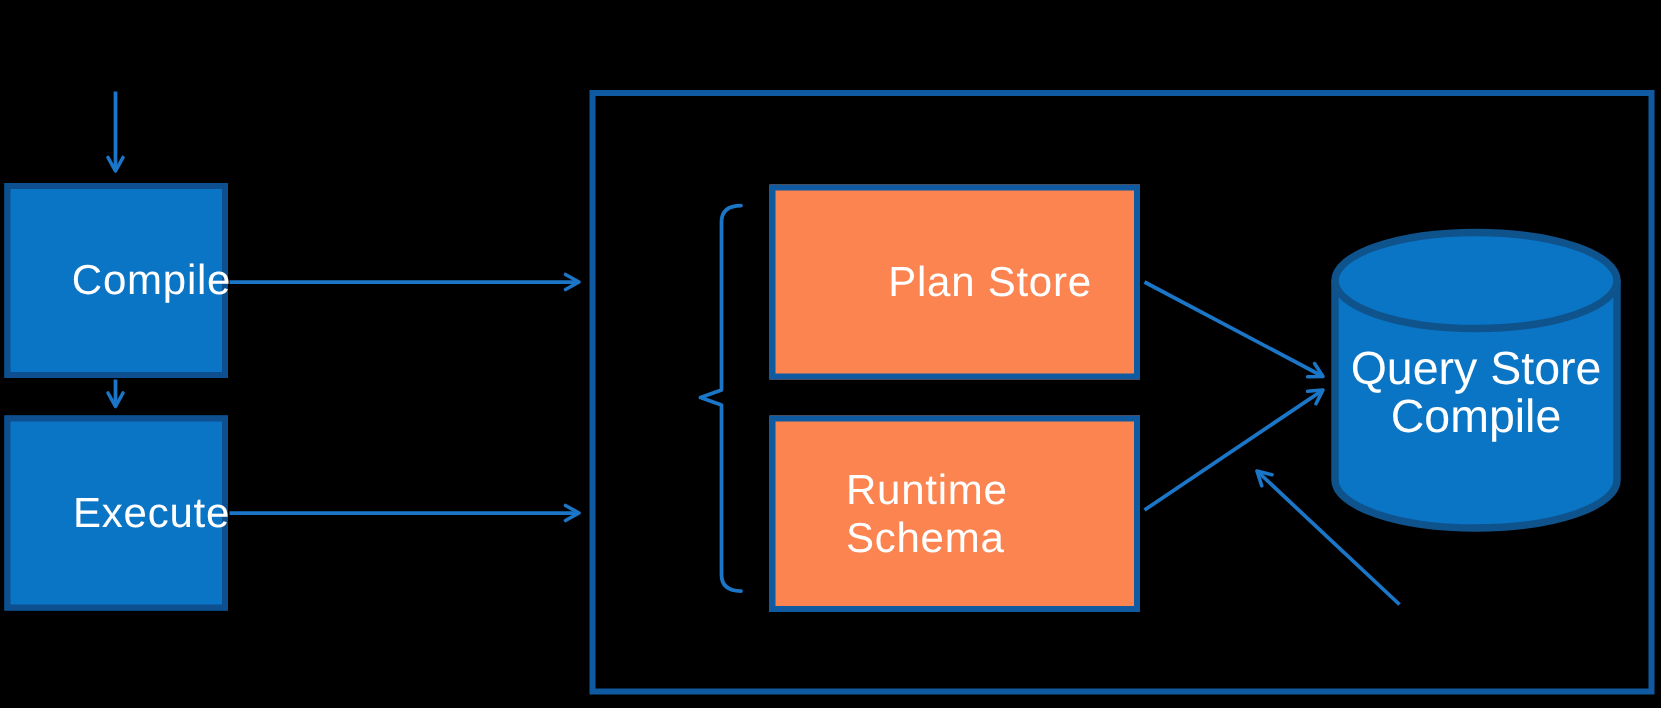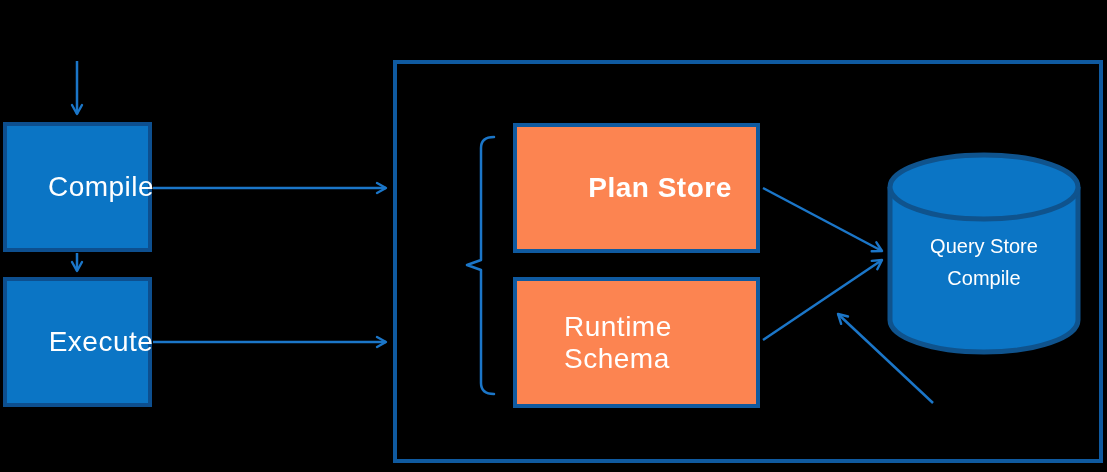--- a/index.html
+++ b/index.html
@@ -35,37 +35,37 @@
   .node-blue {
     background: #0B75C5;
     border: 4px solid #0D4F8F;
   }
   .node-orange {
     background: #FC8451;
     border: 4px solid #0F5AA0;
   }
   #compile { left: 3px; top: 122px; width: 149px; height: 130px; }
   #execute { left: 3px; top: 277px; width: 149px; height: 130px; text-align: right; }
-  #plan-store { left: 513px; top: 123px; width: 247px; height: 130px; font-weight: bold; }
+  #plan-store { left: 513px; top: 123px; width: 247px; height: 130px; }
   #runtime-stats { left: 513px; top: 277px; width: 247px; height: 131px; }
   .container-box {
     position: absolute;
     box-sizing: border-box;
     left: 393px; top: 60px;
     width: 710px; height: 403px;
     border: 4px solid #0F5AA0;
     background: transparent;
   }
   .cylinder-label {
     position: absolute;
     left: 888px;
     top: 230px;
     width: 192px;
     color: #FFFFFF;
-    font-size: 20px;
+    font-size: 31px;
     line-height: 32px;
     text-align: center;
   }
 </style>
 </head>
 <body>
 
 <div class="canvas">
 
   <svg class="overlay" viewBox="0 0 1107 472">

